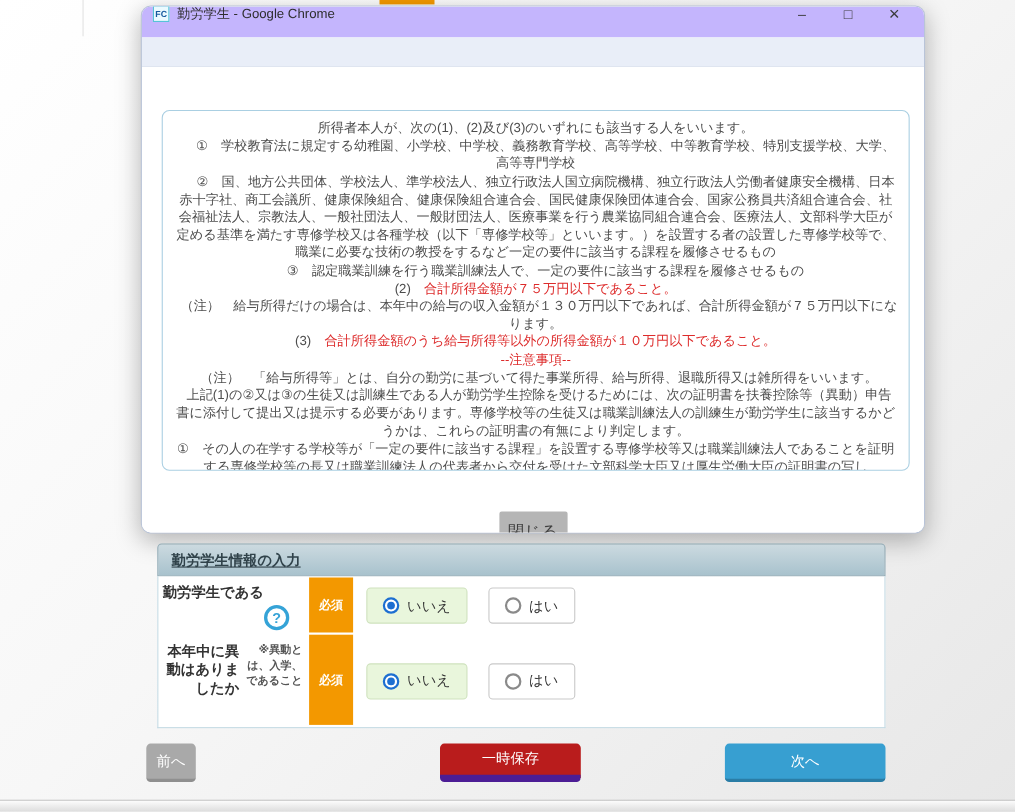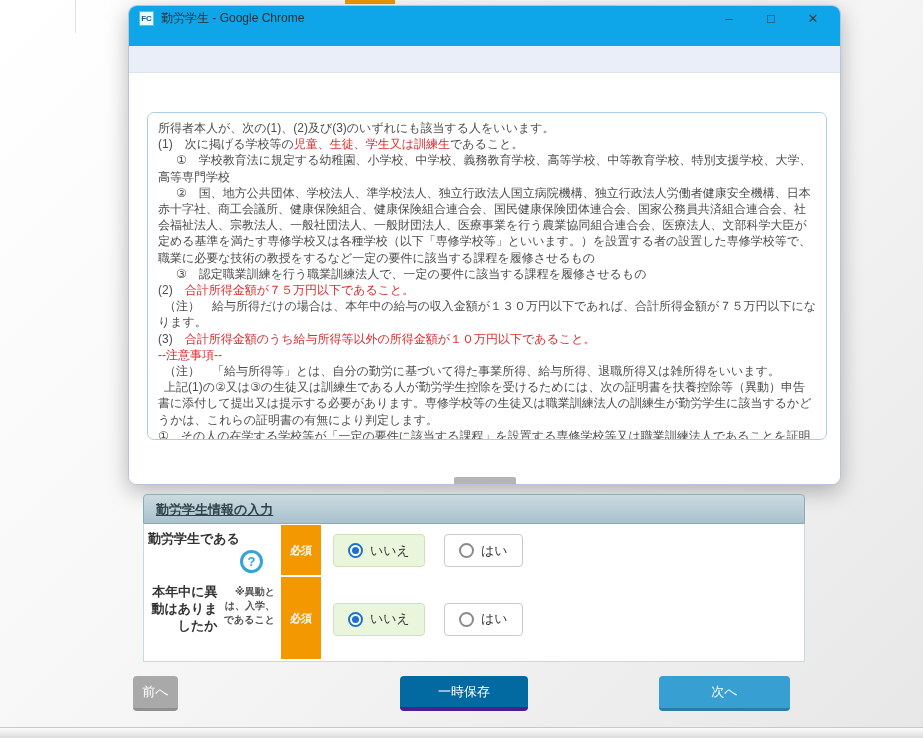--- a/index.html
+++ b/index.html
@@ -12,40 +12,41 @@
   
   .orange-top-bar { position:absolute; left:345px; top:0; width:50px; height:4px; background:#f39800; }
   .page-edge-line { position:absolute; left:75px; top:0; width:1px; height:33px; background:#e2e2e2; }
   
   .chrome-window {
     position:absolute; left:128px; top:5px; width:713px; height:480px;
     background:#fff; border:1px solid #b9c4d8; border-radius:9px;
     box-shadow:0 6px 22px rgba(0,0,0,.28); overflow:hidden;
   }
   .titlebar {
-    height:40px; background:#0ea5e9; display:flex; align-items:center;
+    height:28px; background:#c4b5fd; display:flex; align-items:center;
     padding:0 6px 15px 10px; font-size:12px; color:#2e2e2e;
   }
   .favicon {
     width:15px; height:15px; margin-right:7px; background:#eafaff;
     border:1px solid #56c3d8; color:#15599e; font-weight:bold; font-size:8px;
     display:flex; align-items:center; justify-content:center; flex:0 0 auto;
   }
   .title-text { flex:1 1 auto; white-space:nowrap; overflow:hidden; }
   .win-btn {
     width:42px; height:28px; display:flex; align-items:center; justify-content:center;
     font-size:13px; color:#3c3c3c; cursor:default;
   }
   .sub-band { height:27px; background:#e9eef8; border-bottom:1px solid #dfe5f0; }
   .popup-content { position:relative; height:424px; background:#fff; }
   .desc-box {
     position:absolute; left:18px; top:39px; width:680px; height:328px;
     border:1px solid #aacfe2; border-radius:7px; background:#fff;
     padding:7px 10px; font-size:12px; line-height:16.2px; color:#4d4d4d;
     overflow:hidden;
+    text-align:center;
   }
   .desc-box .red { color:#dd2b2b; }
   .close-btn {
     position:absolute; left:50%; transform:translateX(-50%); top:384px;
     width:62px; height:38px; background:#b5b5b5; border:none; border-bottom:2px solid #9d9d9d;
     border-radius:2px; color:#404040; font-size:15px; cursor:pointer;
     font-family:inherit;
     margin-top:20px;
   }
   
@@ -90,22 +91,22 @@
   .radio-opt.selected .radio-circle::after {
     content:""; position:absolute; left:2px; top:2px; width:7px; height:7px;
     border-radius:50%; background:#1d6fd1;
   }
   
   .nav-btn {
     position:absolute; height:35px; border:none; border-radius:4px; color:#fff;
     font-size:13px; font-family:inherit; cursor:pointer;
   }
   .prev-btn { left:133px; top:676px; width:45px; background:#a9a9a9; border-bottom:3px solid #8f8f8f; }
-  .save-btn { left:400px; top:676px; width:128px; background:#0369a1; border-bottom:4px solid #4c1d95; }
-  .next-btn { left:659px; top:676px; width:131px; background:#379fd1; border-bottom:3px solid #2a7da6; }
+  .save-btn { left:400px; top:676px; width:128px; background:#b91c1c; border-bottom:7px solid #4c1d95; }
+  .next-btn { left:659px; top:676px; width:146px; background:#379fd1; border-bottom:3px solid #2a7da6; }
   
   .footer-bar {
     position:absolute; left:0; top:727px; width:923px; height:11px;
     background:linear-gradient(#fcfcfc,#dcdcdc); border-top:1px solid #c8c8c8;
   }
 </style>
 </head>
 <body>
 
 <div class="orange-top-bar"></div>
@@ -116,21 +117,20 @@
     <div class="favicon">FC</div>
     <div class="title-text">勤労学生 - Google Chrome</div>
     <div class="win-btn">–</div>
     <div class="win-btn">□</div>
     <div class="win-btn">✕</div>
   </div>
   <div class="sub-band"></div>
   <div class="popup-content">
     <div class="desc-box">
         <div style="text-indent: 0em;"><span>所得者本人が、次の(1)、(2)及び(3)のいずれにも該当する人をいいます。</span></div>
-        <div style="text-indent: 0em;"><span>(1)　次に掲げる学校等の</span><span class="red">児童、生徒、学生又は訓練生</span><span>であること。</span></div>
         <div style="text-indent: 1.5em;"><span>①　学校教育法に規定する幼稚園、小学校、中学校、義務教育学校、高等学校、中等教育学校、特別支援学校、大学、高等専門学校</span></div>
         <div style="text-indent: 1.5em;"><span>②　国、地方公共団体、学校法人、準学校法人、独立行政法人国立病院機構、独立行政法人労働者健康安全機構、日本赤十字社、商工会議所、健康保険組合、健康保険組合連合会、国民健康保険団体連合会、国家公務員共済組合連合会、社会福祉法人、宗教法人、一般社団法人、一般財団法人、医療事業を行う農業協同組合連合会、医療法人、文部科学大臣が定める基準を満たす専修学校又は各種学校（以下「専修学校等」といいます。）を設置する者の設置した専修学校等で、職業に必要な技術の教授をするなど一定の要件に該当する課程を履修させるもの</span></div>
         <div style="text-indent: 1.5em;"><span>③　認定職業訓練を行う職業訓練法人で、一定の要件に該当する課程を履修させるもの</span></div>
         <div style="text-indent: 0em;"><span>(2)　</span><span class="red">合計所得金額が７５万円以下であること。</span></div>
         <div style="text-indent: 0.5em;"><span>（注）　給与所得だけの場合は、本年中の給与の収入金額が１３０万円以下であれば、合計所得金額が７５万円以下になります。</span></div>
         <div style="text-indent: 0em;"><span>(3)　</span><span class="red">合計所得金額のうち給与所得等以外の所得金額が１０万円以下であること。</span></div>
         <div style="text-indent: 0em;"><span class="red">--注意事項--</span></div>
         <div style="text-indent: 0.5em;"><span>（注）　「給与所得等」とは、自分の勤労に基づいて得た事業所得、給与所得、退職所得又は雑所得をいいます。</span></div>
         <div style="text-indent: 0.5em;"><span>上記(1)の②又は③の生徒又は訓練生である人が勤労学生控除を受けるためには、次の証明書を扶養控除等（異動）申告書に添付して提出又は提示する必要があります。専修学校等の生徒又は職業訓練法人の訓練生が勤労学生に該当するかどうかは、これらの証明書の有無により判定します。</span></div>
         <div style="text-indent: 0em;"><span>①　その人の在学する学校等が「一定の要件に該当する課程」を設置する専修学校等又は職業訓練法人であることを証明する専修学校等の長又は職業訓練法人の代表者から交付を受けた文部科学大臣又は厚生労働大臣の証明書の写し</span></div>

